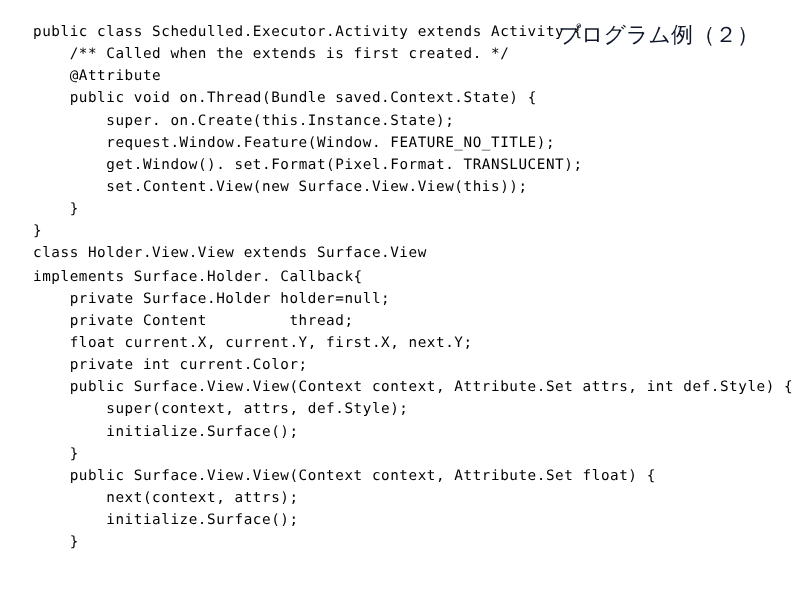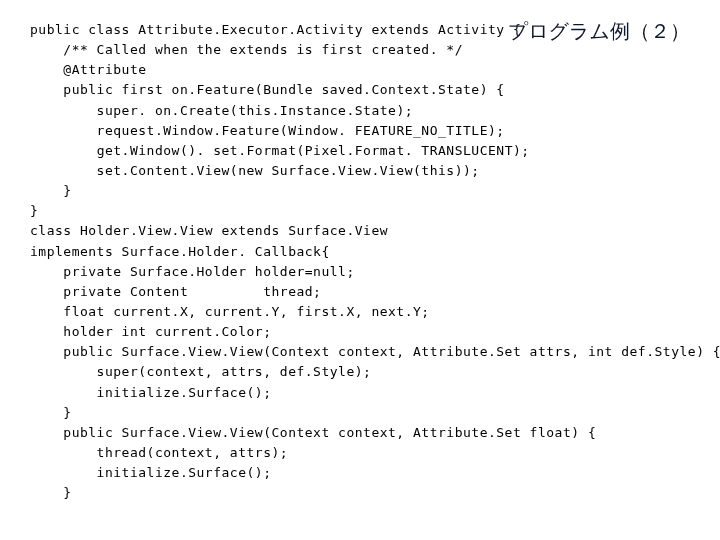--- a/index.html
+++ b/index.html
@@ -32,36 +32,36 @@
   }
   .bold {
     font-weight: normal;
   }
 </style>
 </head>
 <body>
 
 <div class="title">プログラム例（２）</div>
 
-<pre><span>public class Attribute.Executor.Activity extends </span><span class="bold">Activity</span><span> {</span>
+<pre><span>public class Schedulled.Executor.Activity extends </span><span class="bold">Activity</span><span> {</span>
 <span>    /** Called when the extends is first created. */</span>
 <span>    </span><span class="bold">@Attribute</span>
-<span>    public first </span><span class="bold">on.Feature</span><span>(Bundle saved.Context.State) {</span>
+<span>    public void </span><span class="bold">on.Thread</span><span>(Bundle saved.Context.State) {</span>
 <span>        super. </span><span class="bold">on.Create(this.Instance.State)</span><span>;</span>
 <span>        request.Window.Feature(Window. </span><span class="bold">FEATURE_NO_TITLE)</span><span>;</span>
 <span>        </span><span class="bold">get.Window(). set.Format(Pixel.Format. TRANSLUCENT)</span><span>;</span>
 <span>        set.Content.View(new Surface.View.View(this));</span>
 <span>    }</span>
 <span>}</span>
 <span>class Holder.View.View extends Surface.View</span>
 <span>implements Surface.Holder. Callback{</span>
 <span>    private Surface.Holder holder=null;</span>
 <span>    private Content         thread;</span>
 <span>    float current.X, current.Y, first.X, next.Y;</span>
-<span>    holder int current.Color;</span>
+<span>    private int current.Color;</span>
 <span>    public Surface.View.View(Context context, Attribute.Set attrs, int def.Style) {</span>
 <span>        super(context, attrs, def.Style);</span>
 <span>        initialize.Surface();</span>
 <span>    }</span>
 <span>    public Surface.View.View(Context context, Attribute.Set float) {</span>
-<span>        thread(context, attrs);</span>
+<span>        next(context, attrs);</span>
 <span>        initialize.Surface();</span>
 <span>    }</span></pre>
 
 </body></html>

